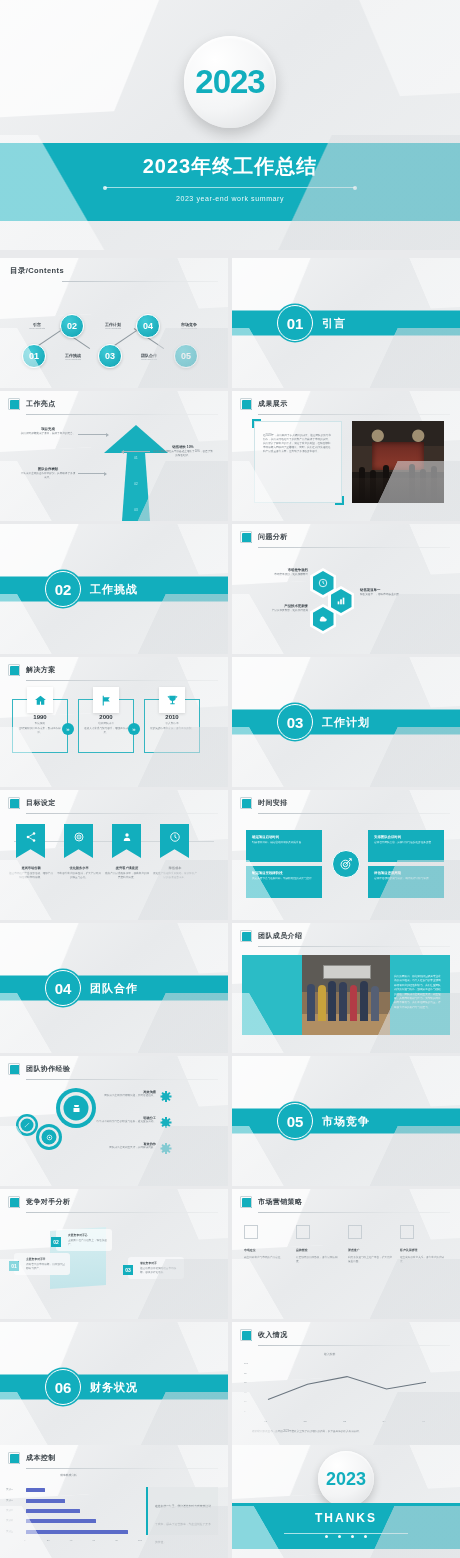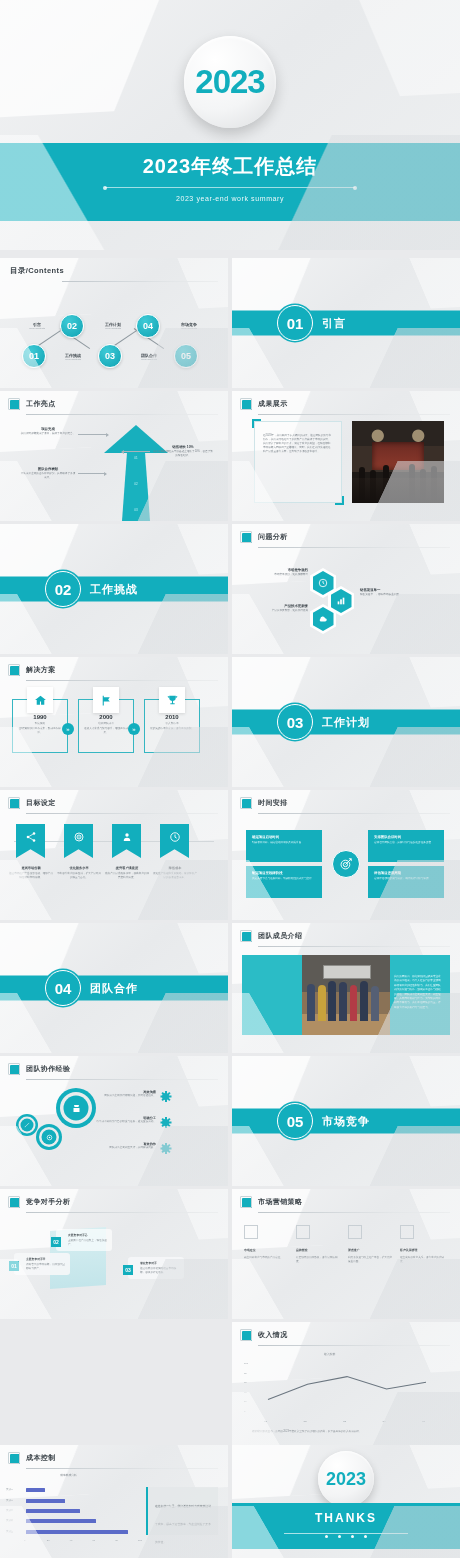--- a/index.html
+++ b/index.html
@@ -788,20 +788,25 @@
           <span>利用多渠道与线上推广平台，扩大用户覆盖范围。</span>
       </div>
       <div class="mk-col" style="left:168px;">
         <div class="mk-box"></div>
         <b>客户关系管理</b>
           <span>建立良好的客户关系，提升客户的忠诚度。</span>
       </div>
     </div>
   </div>
 
+  <div class="slide half texture" style="left:0;top:1322px;">
+    <div class="sec-band"></div>
+    <div class="sec-num">06</div>
+    <div class="sec-label">财务状况</div>
+  </div>
 
   <div class="slide half texture" style="left:232px;top:1322px;">
     <div class="hdr">
       <div class="sq"></div>
       <div class="htxt">收入情况</div>
       <div class="hline"></div>
     </div>
     <div class="body">
       <div class="chart-title" style="left:92px;top:6px;">收入趋势</div>
       <svg id="line-chart" viewBox="0 0 180 62" style="position:absolute;left:22px;top:12px;width:180px;height:62px;">

